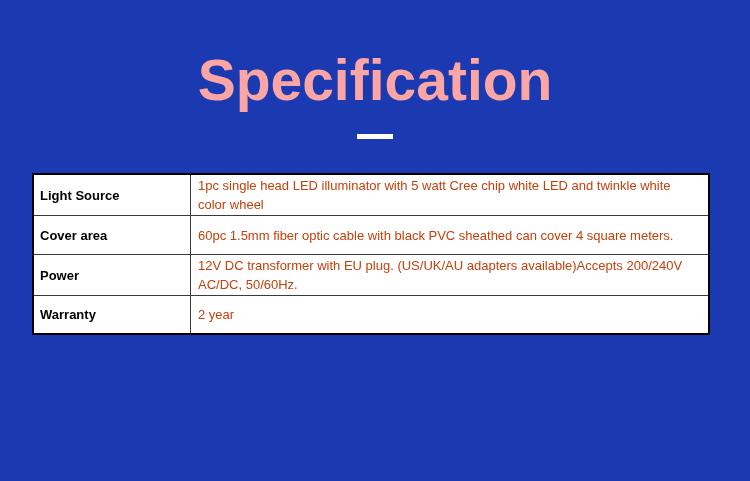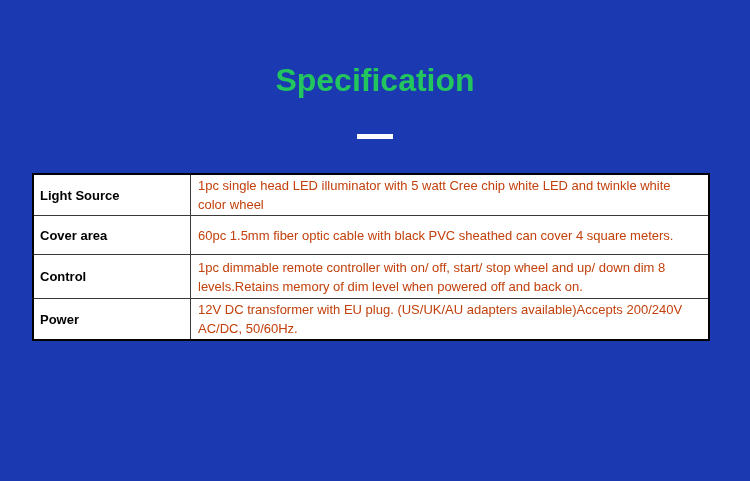--- a/index.html
+++ b/index.html
@@ -11,22 +11,22 @@
   .page {
     position: relative;
     width: 750px; height: 481px;
     background: #1b3ab1;
   }
   .page-title {
     position: absolute;
     top: 54px; left: 0; width: 750px;
     margin: 0;
     text-align: center;
-    color: #22c55e;
-    font-size: 32px;
+    color: #fca5a5;
+    font-size: 57px;
     font-weight: bold;
     line-height: 52px;
     letter-spacing: 0px;
   }
   .title-dash {
     position: absolute;
     top: 134px; left: 357px;
     width: 36px; height: 5px;
     background: #fefefe;
   }
@@ -75,24 +75,24 @@
   <table class="spec-table">
     <tbody>
       <tr class="row-1">
         <td class="spec-label">Light Source</td>
         <td class="spec-value">1pc single head LED illuminator with 5 watt Cree chip white LED and twinkle white color wheel</td>
       </tr>
       <tr class="row-3">
         <td class="spec-label">Cover area</td>
         <td class="spec-value">60pc 1.5mm fiber optic cable with black PVC sheathed can cover 4 square meters.</td>
       </tr>
-      <tr class="row-4">
-        <td class="spec-label">Control</td>
-        <td class="spec-value">1pc dimmable remote controller with on/ off, start/ stop wheel and up/ down dim 8 levels.Retains memory of dim level when powered off and back on.</td>
-      </tr>
       <tr class="row-5">
         <td class="spec-label">Power</td>
         <td class="spec-value">12V DC transformer with EU plug. (US/UK/AU adapters available)Accepts 200/240V AC/DC, 50/60Hz.</td>
+      </tr>
+      <tr class="row-6">
+        <td class="spec-label">Warranty</td>
+        <td class="spec-value">2 year</td>
       </tr>
     </tbody>
   </table>
 
 </div>
 
 </body></html>

